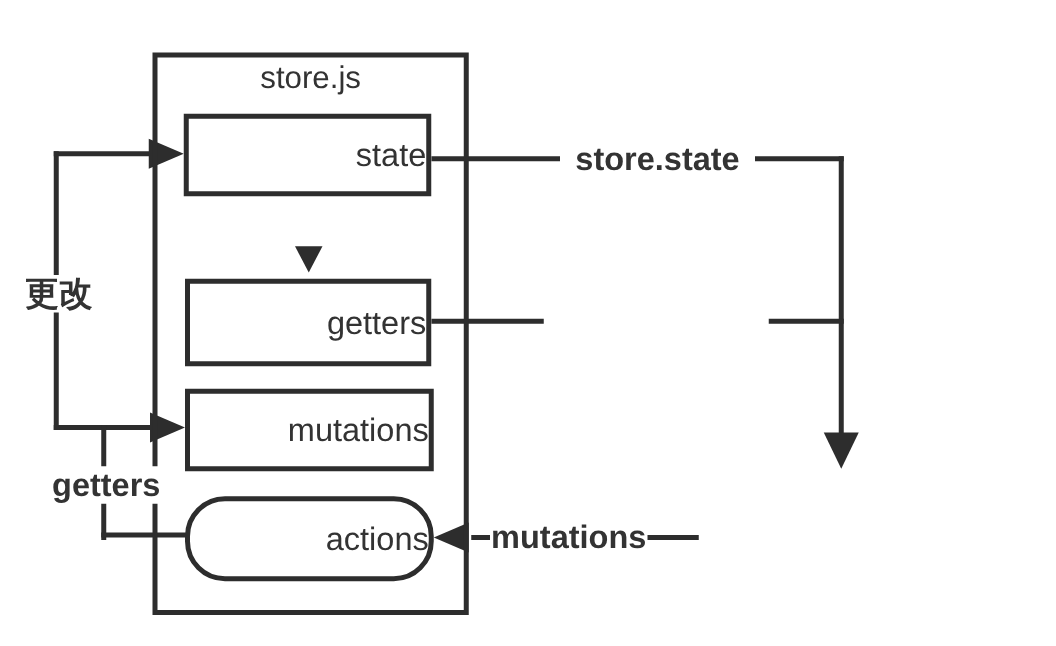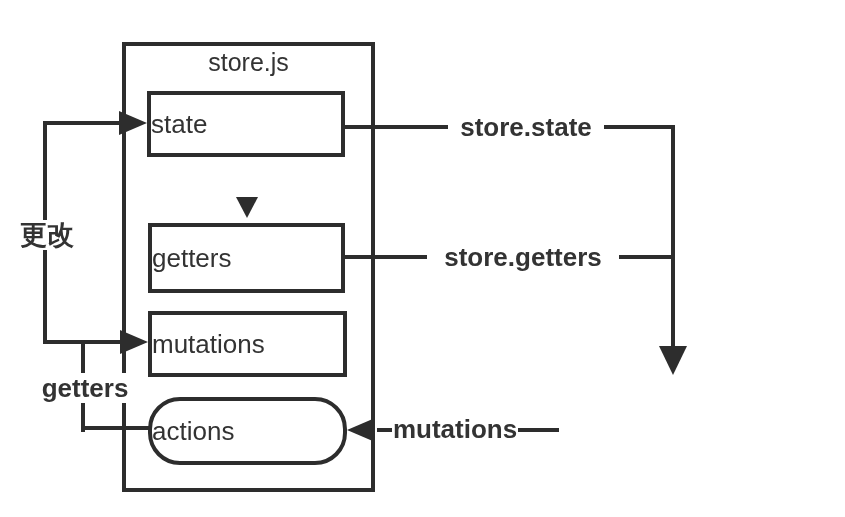--- a/index.html
+++ b/index.html
@@ -21,21 +21,21 @@
     overflow:hidden;
   }
   
   .box{
     position:absolute;
     box-sizing:border-box;
     border:4px solid var(--line-color);
     background:var(--bg-color);
     display:flex;
     align-items:center;
-    justify-content:flex-start;
+    justify-content:flex-end;
   }
   .node-label{
     font-size:26px;
     color:var(--text-color);
     white-space:nowrap;
   }
   
   .hline,.vline{
     position:absolute;
     background:var(--line-color);
@@ -123,16 +123,15 @@
     <span class="node-label">mutations</span>
   </div>
   <div class="box" style="left:148px;top:397px;width:199px;height:68px;border-radius:32px;">
     <span class="node-label">actions</span>
   </div>
 
 
   <div class="lbl lbl-cjk lbl-bg" style="left:10px;top:220px;width:74px;">更改</div>
   <div class="lbl lbl-bg" style="left:28px;top:373px;width:114px;">getters</div>
   <div class="lbl lbl-bg" style="left:448px;top:112px;width:156px;">store.state</div>
-  <div class="lbl lbl-bg" style="left:427px;top:242px;width:192px;">store.getters</div>
   <div class="lbl lbl-bg" style="left:392px;top:414px;width:126px;">mutations</div>
 
 </div>
 
 </body></html>

